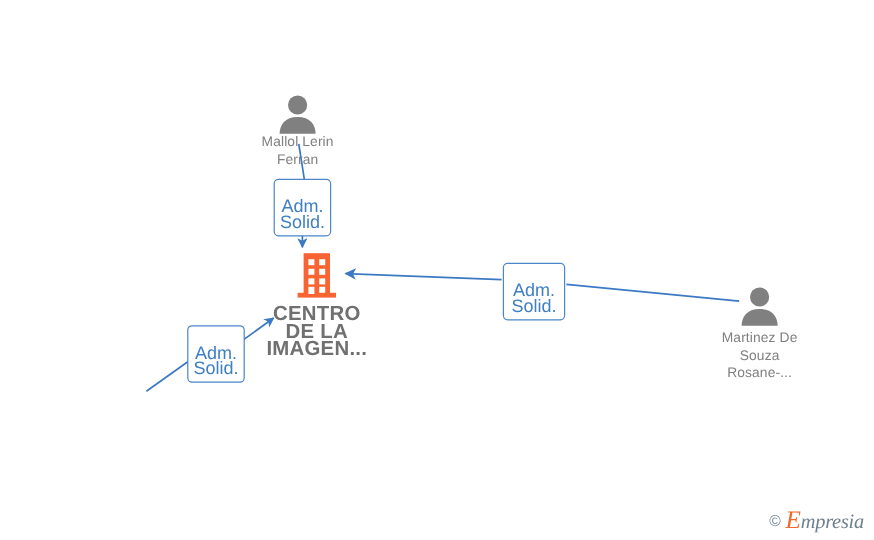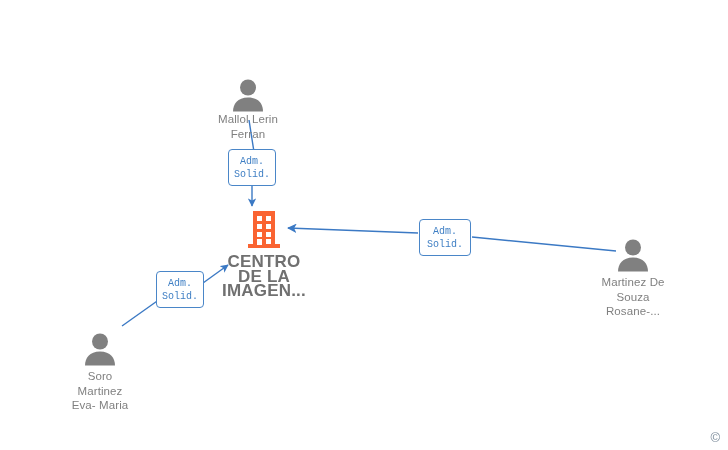--- a/index.html
+++ b/index.html
@@ -73,25 +73,25 @@
   #node-person-top .node-icon    { margin-top: 34px; }
 
   
   .edge-label {
     position: absolute;
     box-sizing: border-box;
     border: 1px solid #4a86c8;
     border-radius: 4px;
     background: #ffffff;
     color: #3f7fc4;
-    font-family: Liberation Mono, monospace;
-    font-size: 10px;
+    font-family: Liberation Sans, sans-serif;
+    font-size: 15px;
     line-height: 13px;
     text-align: center;
-    padding: 5px 4px 4px 4px;
+    padding: 16px 4px 4px 4px;
     white-space: pre-line;
     z-index: 5;
   }
 
   #edge-label-top   { left: 228px; top: 149px; width: 48px; }
   #edge-label-right { left: 419px; top: 219px; width: 52px; }
   #edge-label-left  { left: 156px; top: 271px; width: 48px; }
 
   
   #watermark {
@@ -182,38 +182,28 @@
       <svg width="40" height="34" viewBox="0 0 40 34" xmlns="http://www.w3.org/2000/svg">
         <circle cx="20" cy="9.5" r="8" fill="#808080"></circle>
         <path d="M20 19.5 C 9.5 19.5 5 26 5 33.5 L 35 33.5 C 35 26 30.5 19.5 20 19.5 Z" fill="#808080"></path>
       </svg>
     </span>
     <span class="node-label">Martinez De
 Souza
 Rosane-...</span>
   </div>
 
-  <div class="node node-person" id="node-person-left">
-    <span class="node-icon">
-      <svg width="40" height="34" viewBox="0 0 40 34" xmlns="http://www.w3.org/2000/svg">
-        <circle cx="20" cy="9.5" r="8" fill="#808080"></circle>
-        <path d="M20 19.5 C 9.5 19.5 5 26 5 33.5 L 35 33.5 C 35 26 30.5 19.5 20 19.5 Z" fill="#808080"></path>
-      </svg>
-    </span>
-    <span class="node-label">Soro
-Martinez
-Eva- Maria</span>
-  </div>
 
   <div class="edge-label" id="edge-label-top">Adm.
 Solid.</div>
 
   <div class="edge-label" id="edge-label-right">Adm.
 Solid.</div>
 
   <div class="edge-label" id="edge-label-left">Adm.
 Solid.</div>
 
   <div id="watermark">
     <span class="wm-c">©</span>
+    <span class="wm-brand"><span class="wm-brand-initial">E</span><span>mpresia</span></span>
   </div>
 
 </div>
 
 </body></html>

